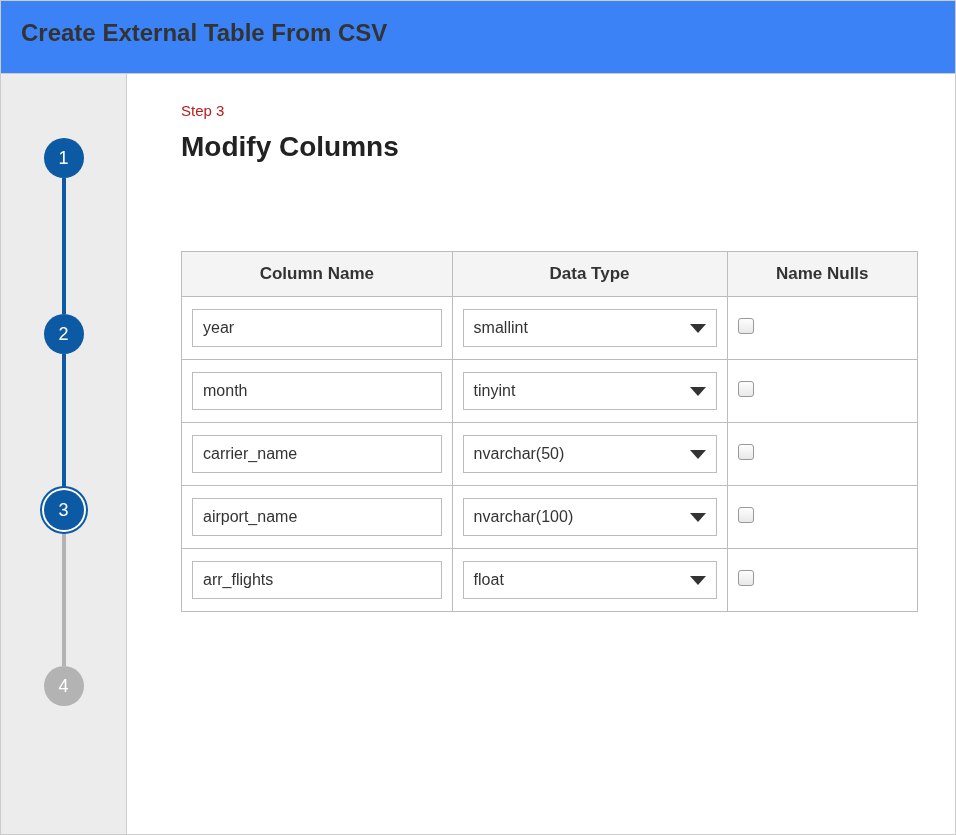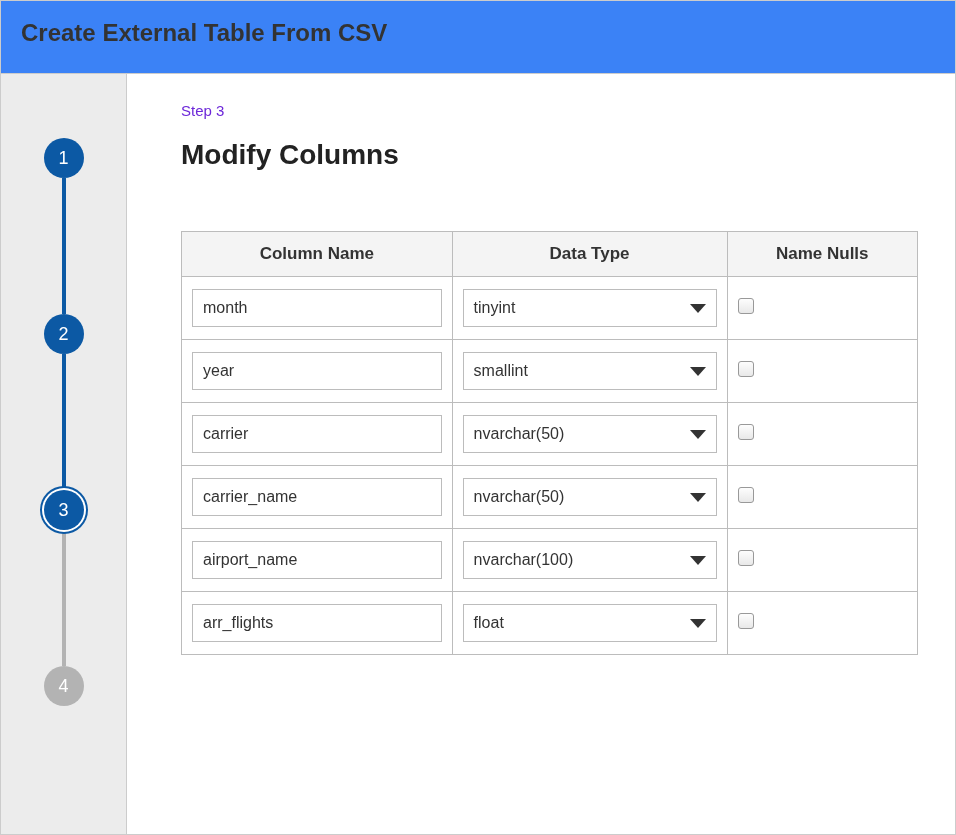--- a/index.html
+++ b/index.html
@@ -57,28 +57,28 @@
     }
     .connector-done { background: #0C59A4; }
     .connector-future { background: #b3b3b3; }
     .content {
       flex: 1;
       padding: 28px 0 0 54px;
       overflow: hidden;
     }
     .step-label {
       font-size: 15px;
-      color: #6d28d9;
-      margin-bottom: 20px;
+      color: #b91c1c;
+      margin-bottom: 12px;
     }
     .page-title {
       font-size: 28px;
       font-weight: 700;
       color: #222;
-      margin-bottom: 60px;
+      margin-bottom: 88px;
     }
     .cols-table {
       border-collapse: collapse;
       width: 737px;
     }
     .cols-table th {
       background: #f4f4f4;
       border: 1px solid #bcbcbc;
       padding: 12px 10px;
       font-size: 17px;
@@ -167,44 +167,34 @@
     <table class="cols-table">
       <thead>
         <tr>
           <th class="col-name-cell">Column Name</th>
           <th class="col-type-cell">Data Type</th>
           <th class="col-null-cell">Name Nulls</th>
         </tr>
       </thead>
       <tbody id="rows-body">
           <tr>
+            <td class="col-name-cell"><input type="text" class="text-input" value="year" style=""></td>
+            <td class="col-type-cell">
+              <div class="select-wrap">
+                <span class="select-val">smallint</span>
+                <span class="chevron"></span>
+              </div>
+            </td>
+            <td class="col-null-cell"><span class="checkbox"></span></td>
+          </tr>
+          <tr>
             <td class="col-name-cell"><input type="text" class="text-input" value="month" style=""></td>
             <td class="col-type-cell">
               <div class="select-wrap">
                 <span class="select-val">tinyint</span>
-                <span class="chevron"></span>
-              </div>
-            </td>
-            <td class="col-null-cell"><span class="checkbox"></span></td>
-          </tr>
-          <tr>
-            <td class="col-name-cell"><input type="text" class="text-input" value="year" style=""></td>
-            <td class="col-type-cell">
-              <div class="select-wrap">
-                <span class="select-val">smallint</span>
-                <span class="chevron"></span>
-              </div>
-            </td>
-            <td class="col-null-cell"><span class="checkbox"></span></td>
-          </tr>
-          <tr>
-            <td class="col-name-cell"><input type="text" class="text-input" value="carrier" style=""></td>
-            <td class="col-type-cell">
-              <div class="select-wrap">
-                <span class="select-val">nvarchar(50)</span>
                 <span class="chevron"></span>
               </div>
             </td>
             <td class="col-null-cell"><span class="checkbox"></span></td>
           </tr>
           <tr>
             <td class="col-name-cell"><input type="text" class="text-input" value="carrier_name" style=""></td>
             <td class="col-type-cell">
               <div class="select-wrap">
                 <span class="select-val">nvarchar(50)</span>

